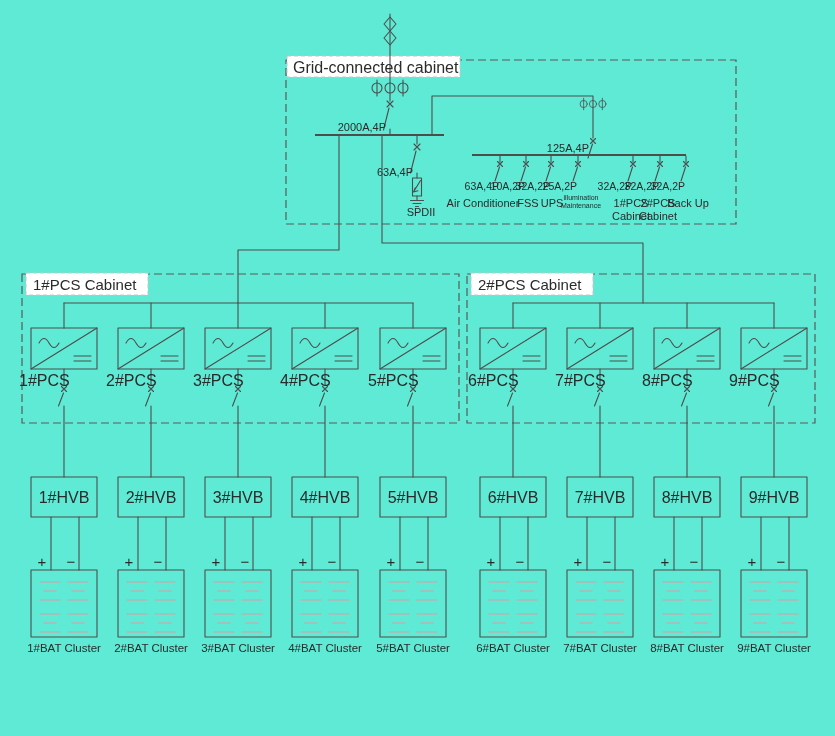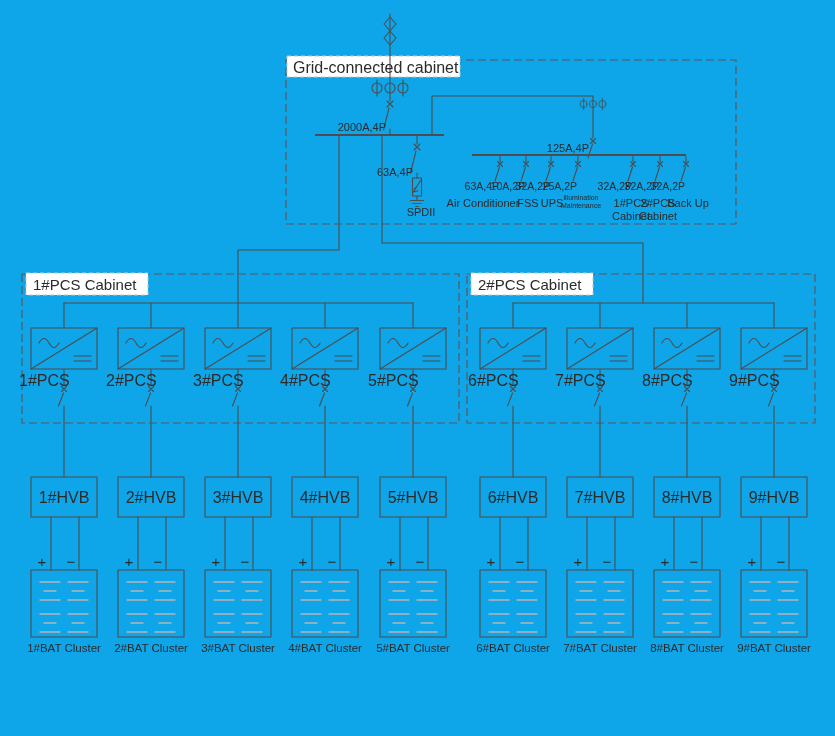--- a/index.html
+++ b/index.html
@@ -1,16 +1,16 @@
 <!DOCTYPE html>
 <html><head>
 <meta charset="utf-8">
 <style>
   html,body{margin:0;padding:0;background:#ffffff;}
-  .page{position:relative;width:835px;height:736px;background:#0ea5e9;overflow:hidden;
+  .page{position:relative;width:835px;height:736px;background:#5eead4;overflow:hidden;
         font-family:"Liberation Sans",sans-serif;}
   svg{display:block;}
   svg text{fill:#2b2b2b;stroke:none;font-family:"Liberation Sans",sans-serif;}
   .ln{stroke:#4d4d4d;stroke-width:1.1;fill:none;stroke-linecap:round;stroke-linejoin:round;}
   .bus{stroke:#4d4d4d;stroke-width:2.2;fill:none;}
   .dashbox{stroke:#5a5a5a;stroke-width:1.2;fill:none;stroke-dasharray:8 4;}
   .lblbox{fill:#ffffff;stroke:#c6c6c6;stroke-width:1;stroke-dasharray:4 3;}
   .cells{stroke:#b5b5b5;stroke-width:1.4;fill:none;}
   .t16{font-size:16px;} .t15{font-size:15px;} .t11{font-size:11px;}
   .t10{font-size:10.5px;} .t7{font-size:7px;} .t12{font-size:11.5px;} .tpm{font-size:15px;}

